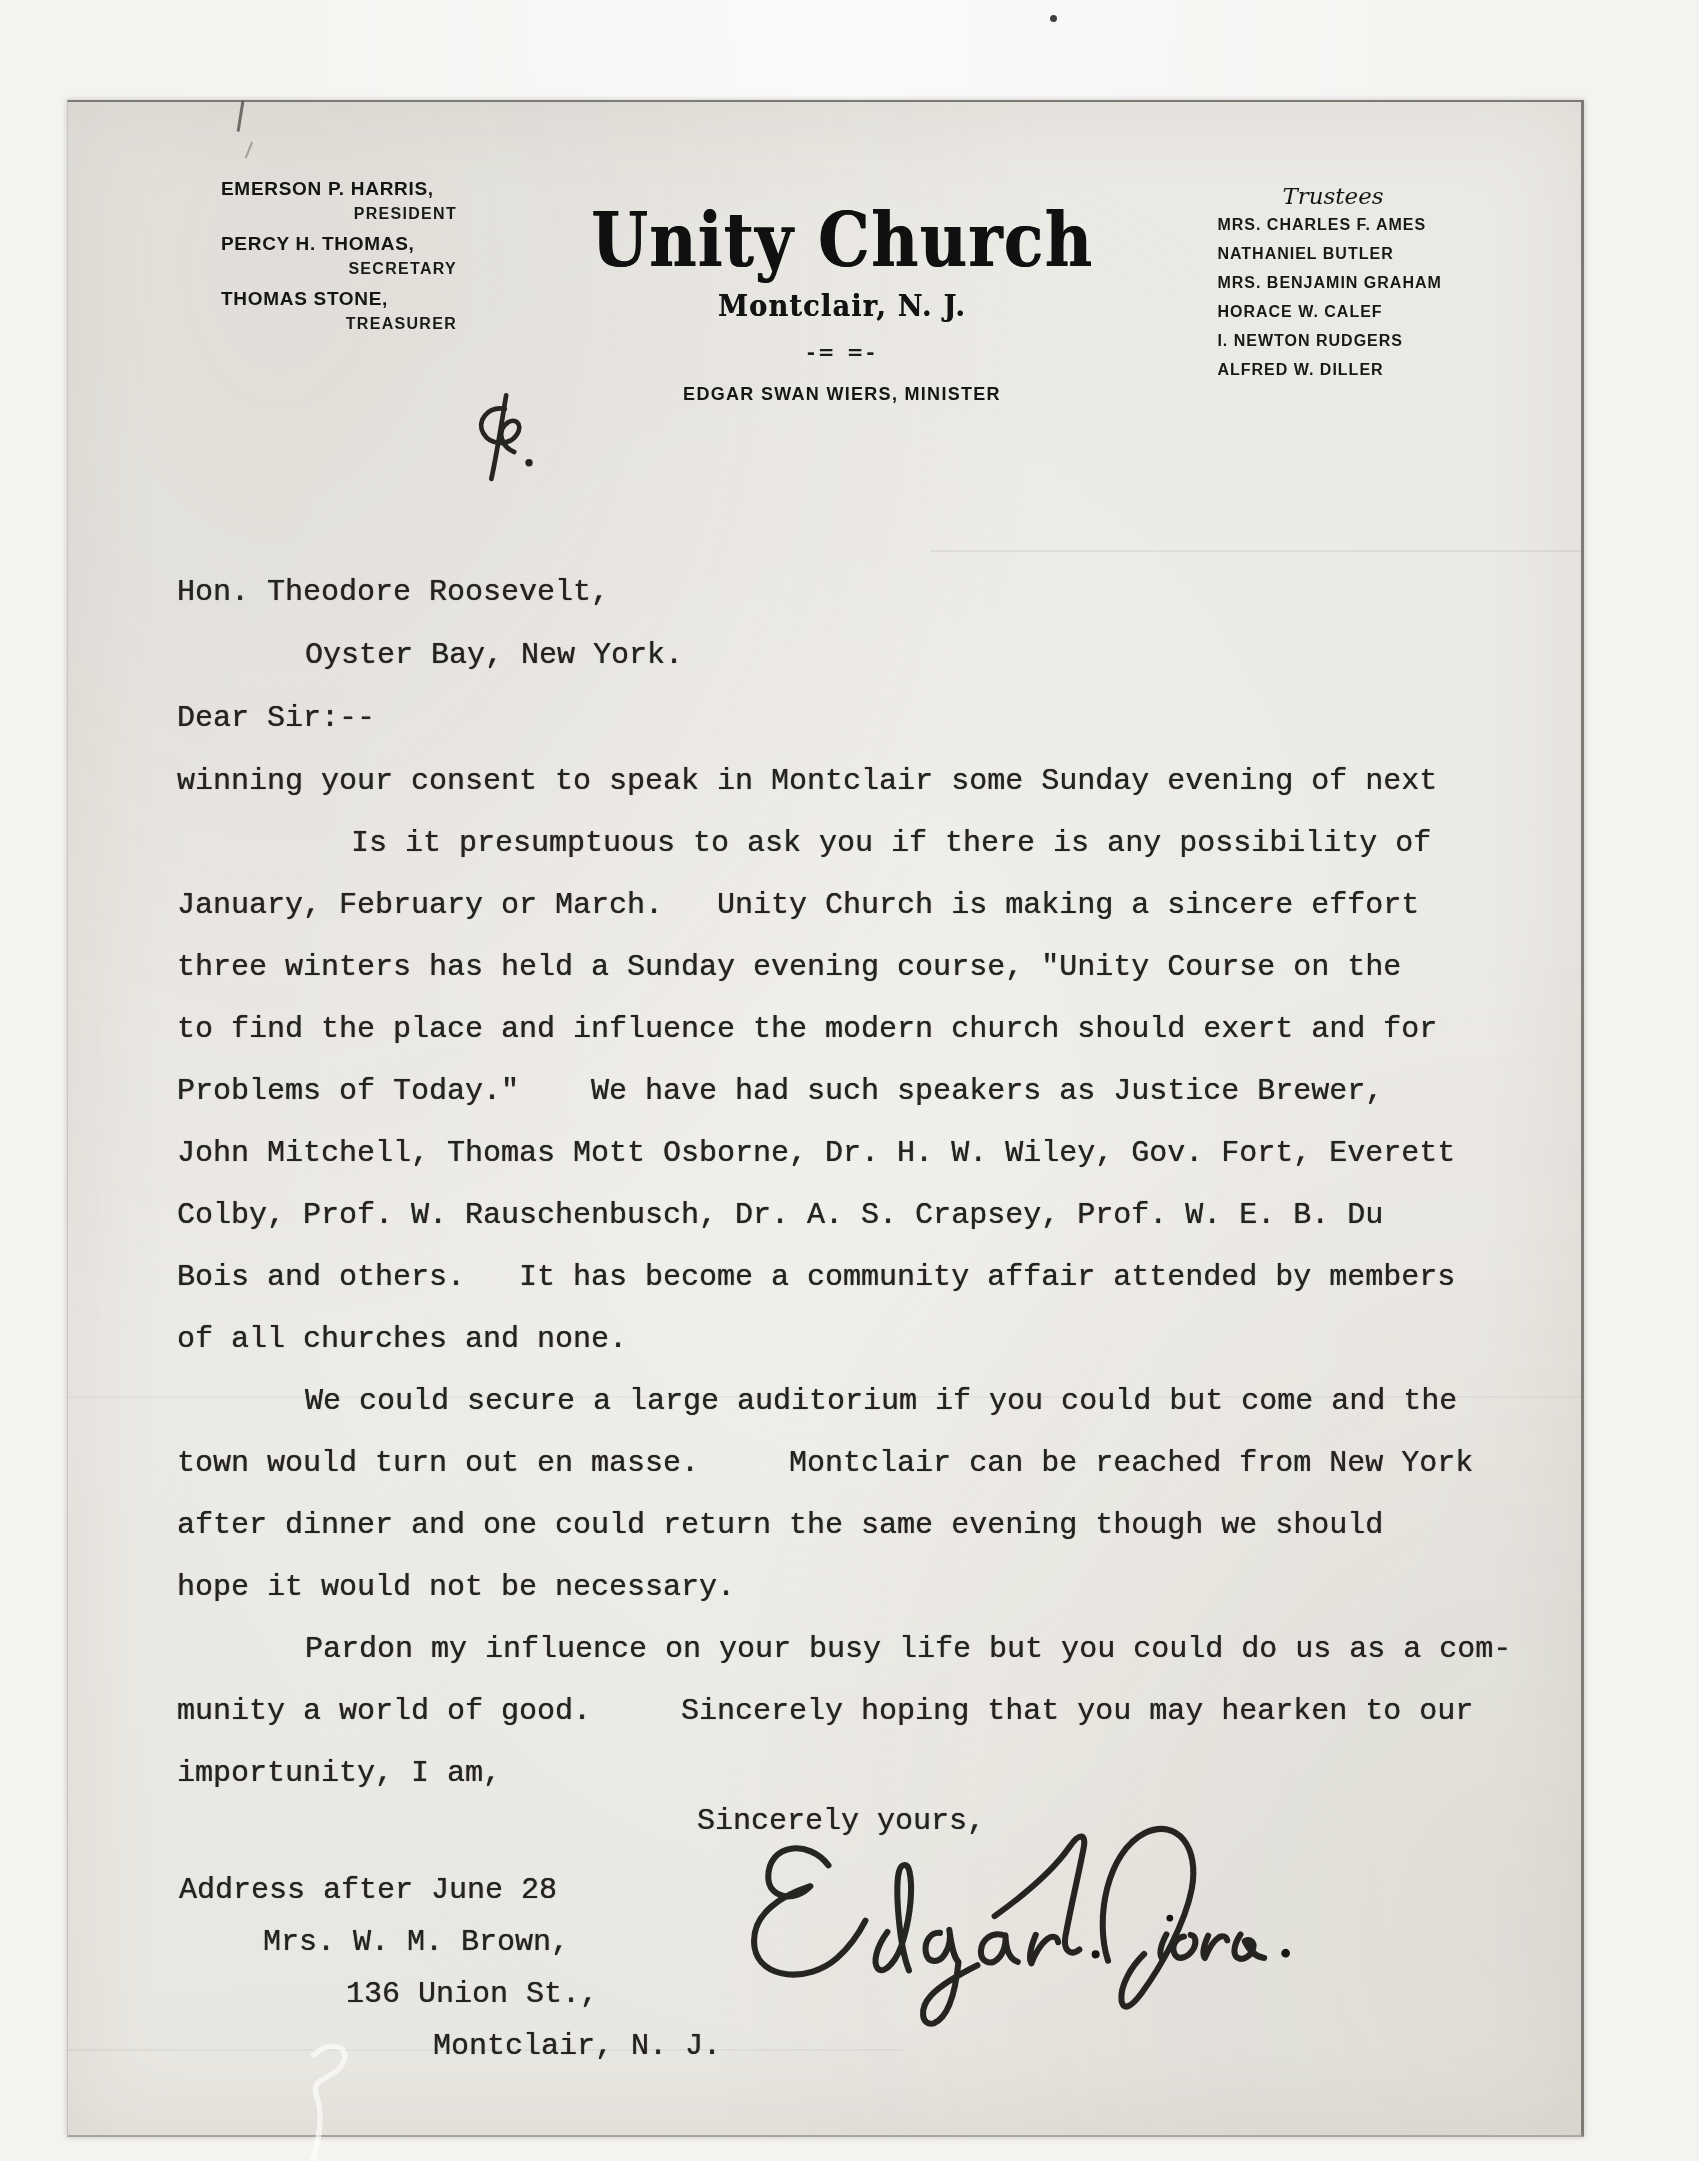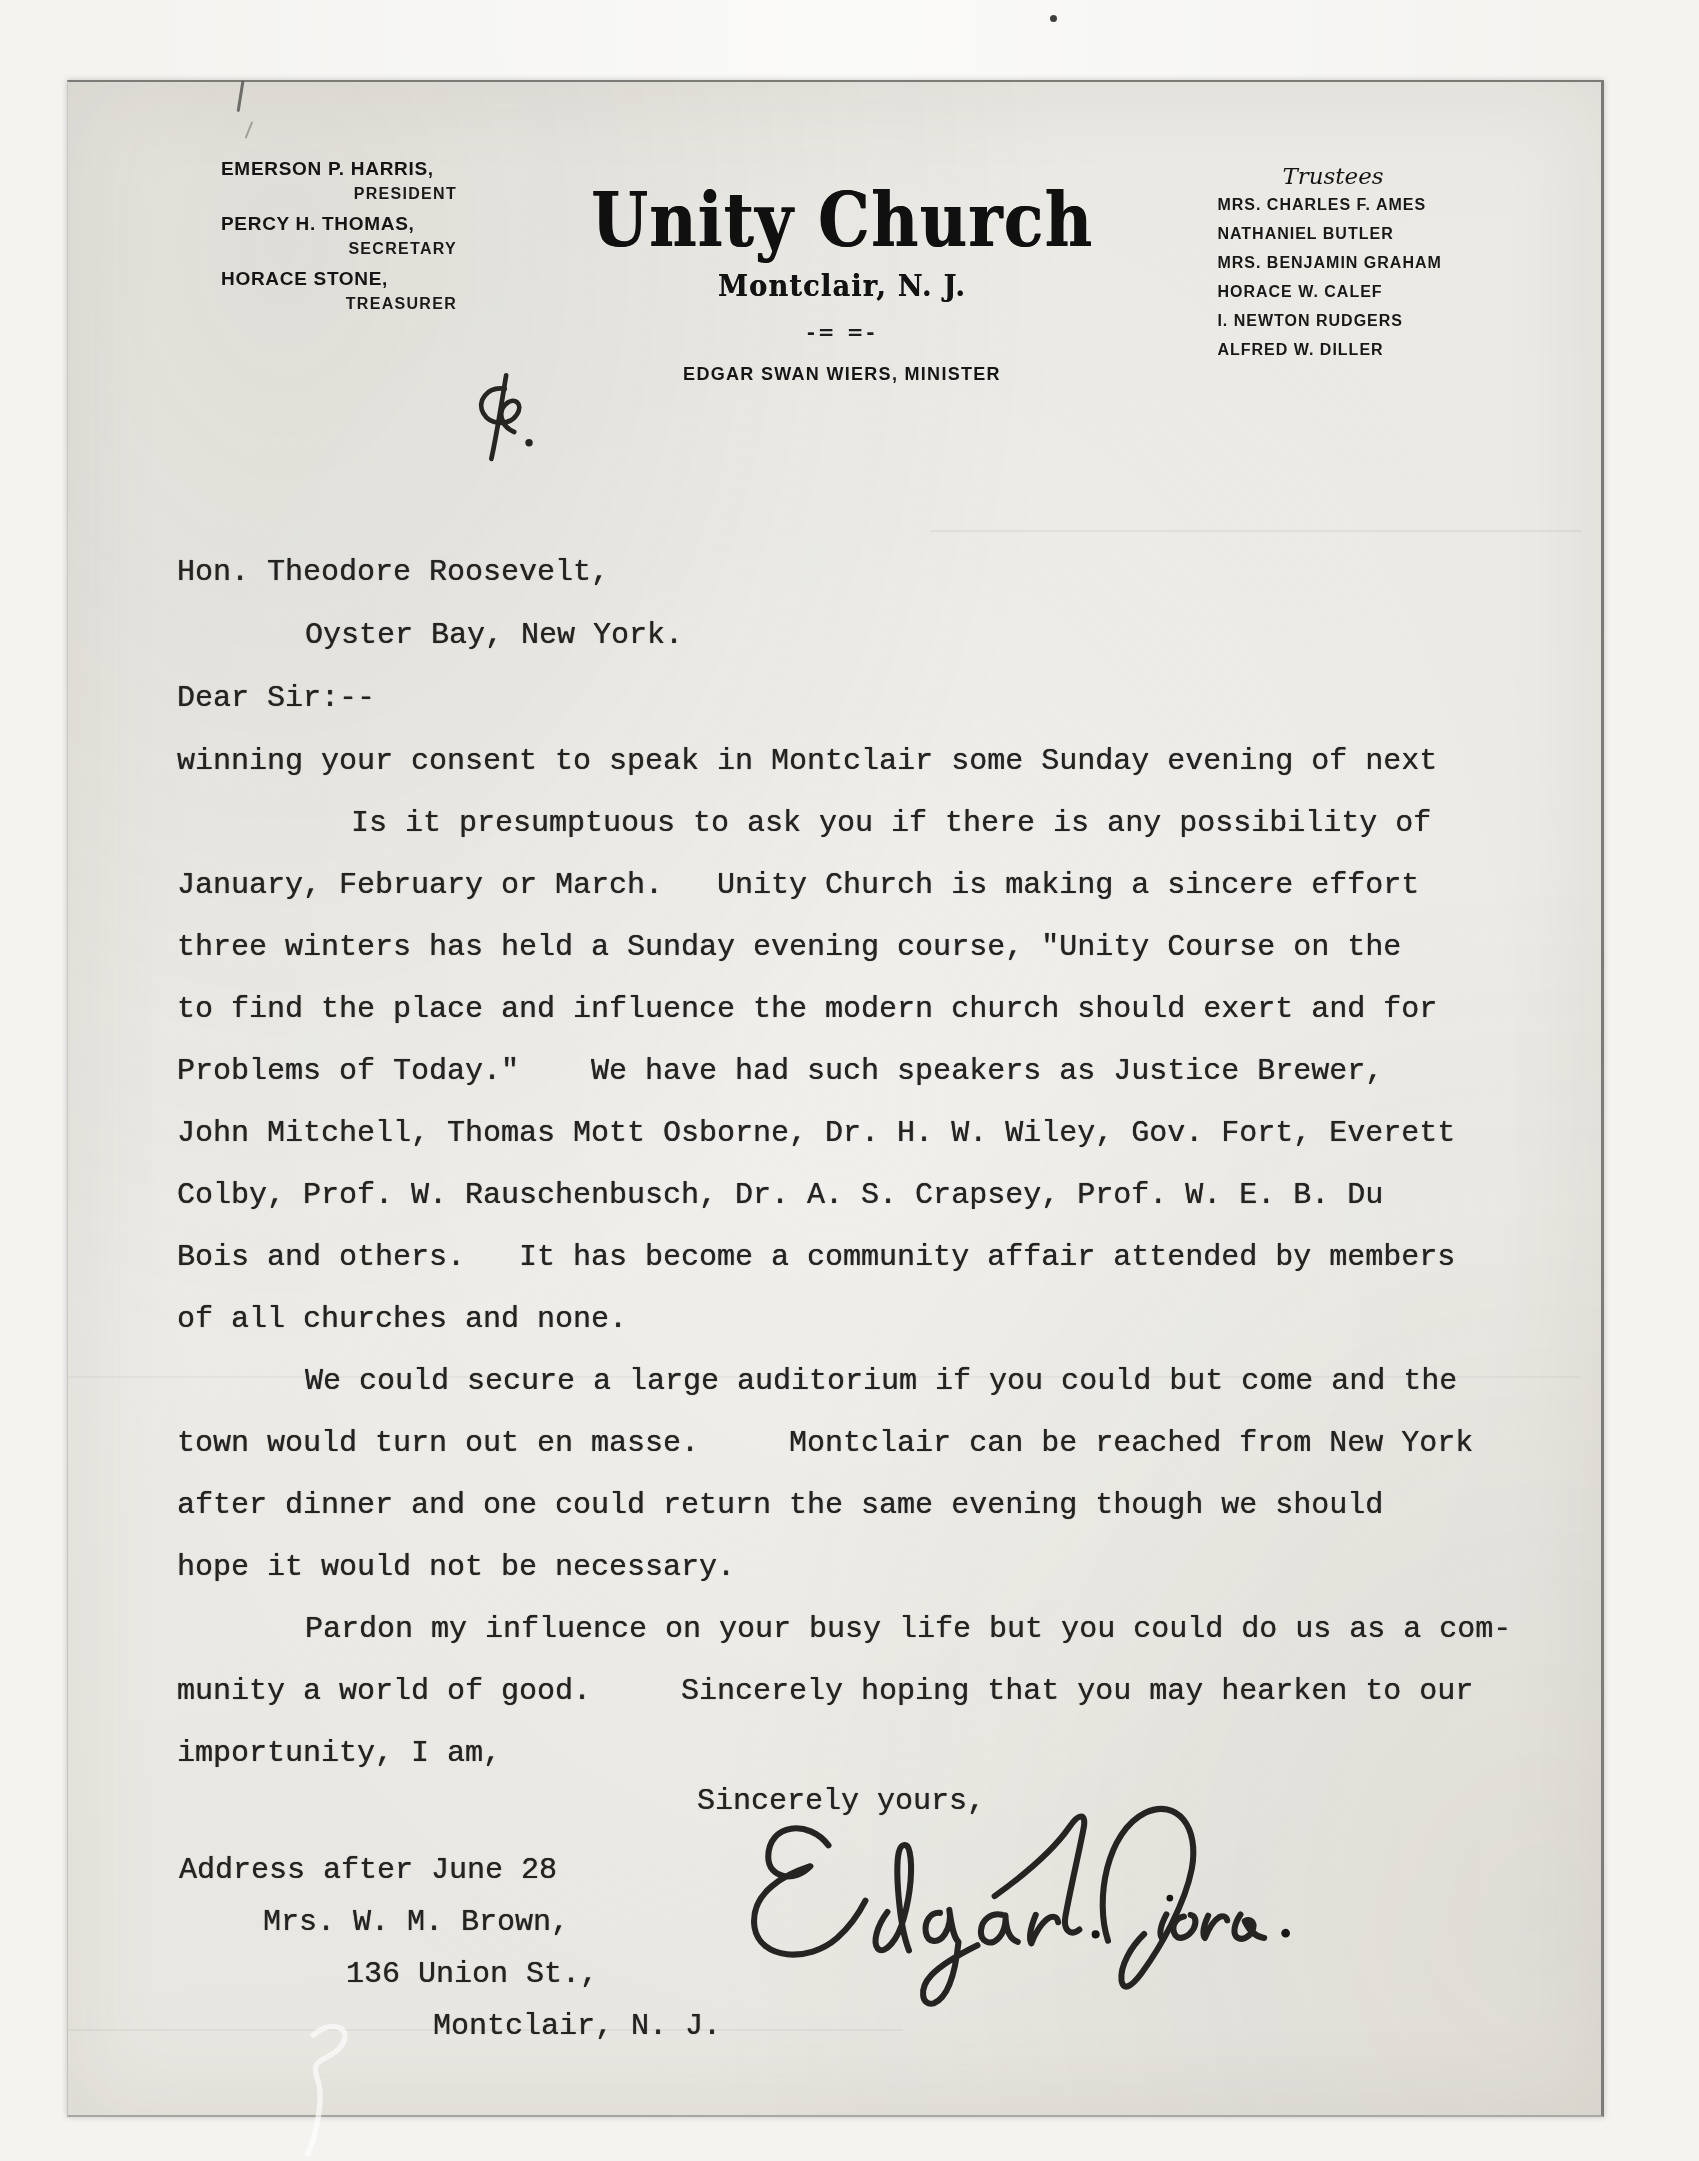--- a/index.html
+++ b/index.html
@@ -13,33 +13,32 @@
   
   .scan-bed{
     position:absolute;inset:0;
     background:
       radial-gradient(ellipse at 50% 0%, rgba(255,255,255,.6), transparent 60%),
       #f4f3f0;
   }
   .speck{position:absolute;background:#3f3f3d;border-radius:50%;}
   
   .paper{
-    position:absolute;left:67px;top:80px;width:1513px;height:2033px;
+    position:absolute;left:67px;top:100px;width:1513px;height:2033px;
     background:
       radial-gradient(ellipse at 14% 8%, rgba(125,120,110,.10), transparent 42%),
       radial-gradient(ellipse at 96% 90%, rgba(125,120,110,.09), transparent 40%),
       radial-gradient(ellipse at 50% 50%, rgba(255,255,255,.25), transparent 70%),
       linear-gradient(176deg,#ebe9e4 0%,#eceae5 55%,#e8e6e0 100%);
     border-top:2.7px solid rgba(85,84,80,.72);
     border-right:3.4px solid rgba(96,94,90,.78);
     border-bottom:2.7px solid rgba(120,118,112,.55);
     border-left:1.3px solid rgba(165,162,155,.45);
     box-shadow:0 0 5.4px rgba(60,58,54,.25), inset 0 0 94px rgba(120,114,102,.12);
     color:#1b1b1b;
-    padding-left:20px;
   }
   .crease{position:absolute;background:rgba(30,30,28,.06);}
   .edge-nick{position:absolute;background:rgba(35,35,33,.6);border-radius:1.3px;}
   
   .officers{position:absolute;left:153px;top:73px;width:236px;}
   .officer{margin-bottom:4px;}
   .officer-name{
     font-size:19px;font-weight:bold;letter-spacing:0.7px;line-height:27px;
     color:#151515;white-space:pre;
   }
@@ -122,21 +121,21 @@
   <div class="officers">
     <div class="officer">
       <div class="officer-name">EMERSON P. HARRIS,</div>
       <div class="officer-title">PRESIDENT</div>
     </div>
     <div class="officer">
       <div class="officer-name">PERCY H. THOMAS,</div>
       <div class="officer-title">SECRETARY</div>
     </div>
     <div class="officer">
-      <div class="officer-name">HORACE STONE,</div>
+      <div class="officer-name">THOMAS STONE,</div>
       <div class="officer-title">TREASURER</div>
     </div>
   </div>
 
   <div class="center-head">
     <div class="church-name">Unity Church</div>
     <div class="church-location">Montclair, N. J.</div>
     <div class="ornament">-= =-</div>
     <div class="minister-line">EDGAR SWAN WIERS, MINISTER</div>
   </div>

